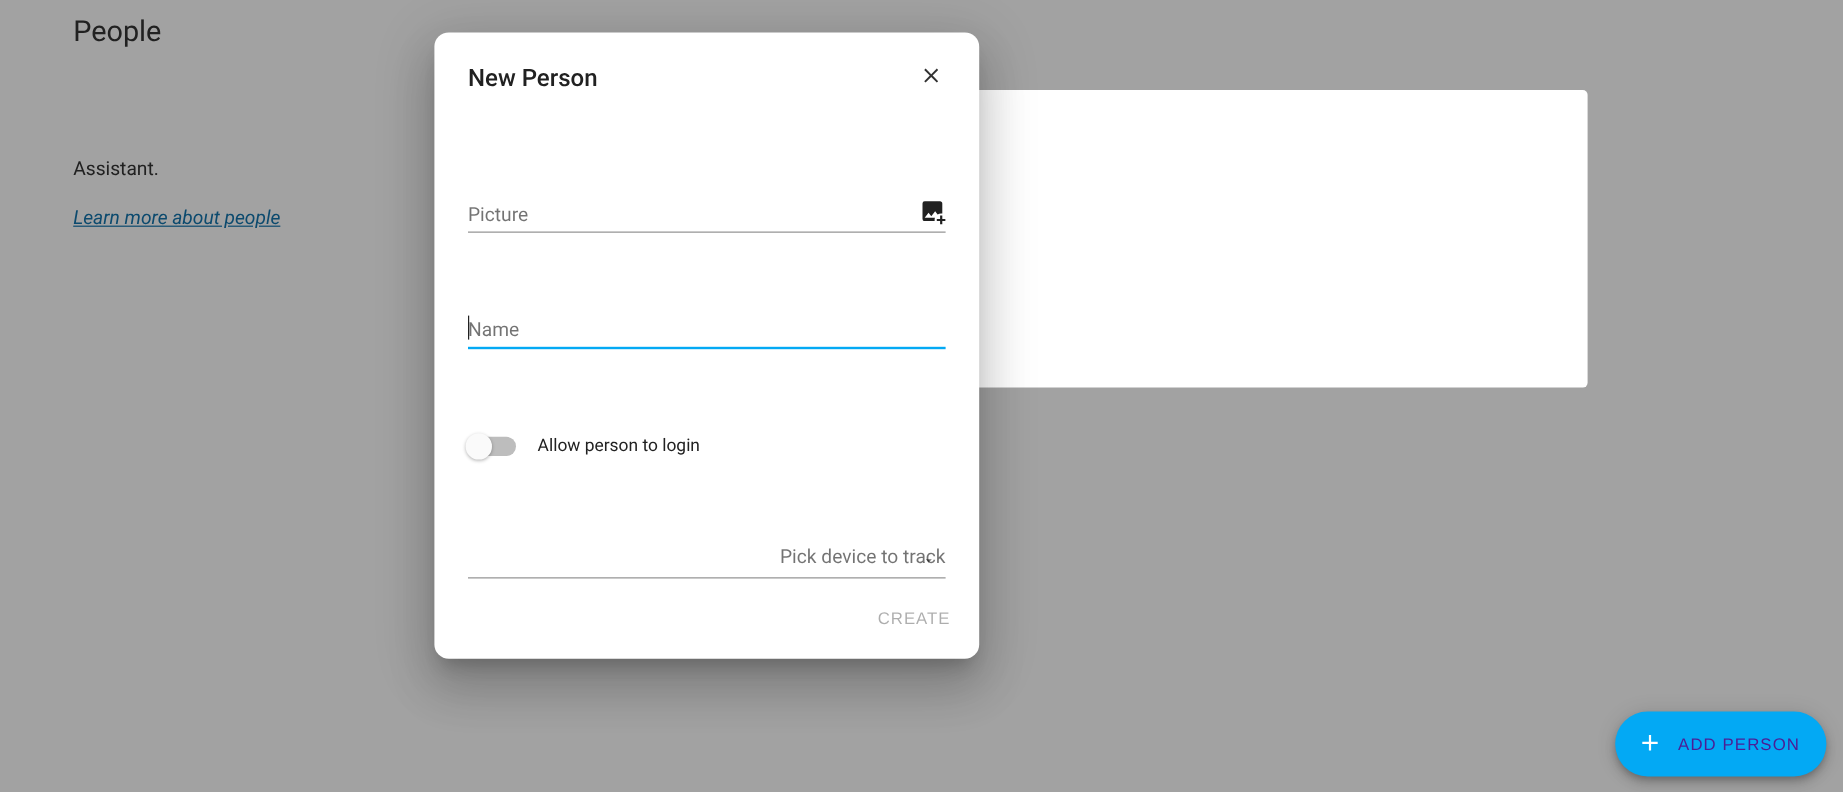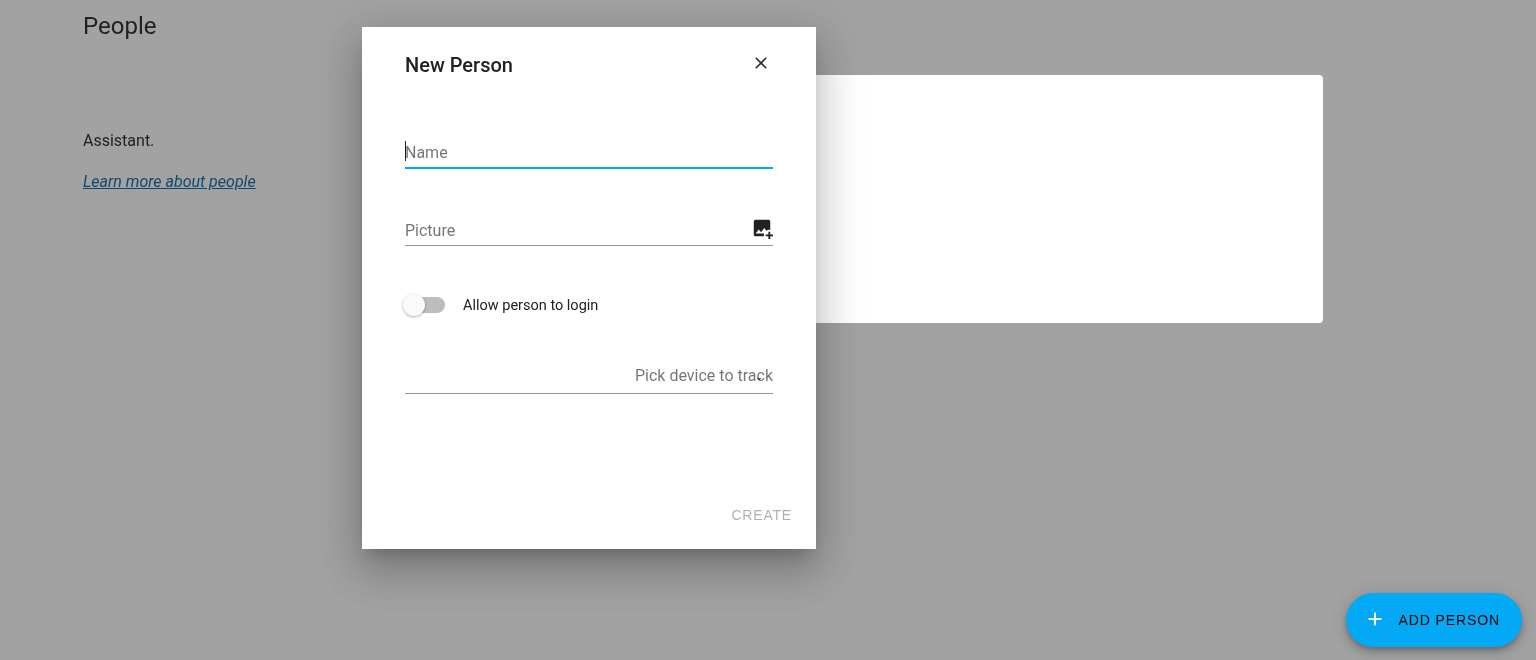--- a/index.html
+++ b/index.html
@@ -7,21 +7,21 @@
       font-family: Roboto, -apple-system, BlinkMacSystemFont, "Segoe UI", Helvetica, Arial, sans-serif;
       background: #a2a2a2;
       width: 1536px;
       height: 660px;
       position: relative;
       overflow: hidden;
       color: #212121;
     }
 
     .page {
-      padding-left: 83px;
+      padding-left: 61px;
       padding-top: 12px;
     }
     .page-title {
       font-size: 24px;
       font-weight: 400;
       margin-bottom: 60px;
       color: #212121;
     }
     .page-desc {
       font-size: 16px;
@@ -62,27 +62,28 @@
       position: absolute;
       inset: 0;
     }
     .dialog {
       position: absolute;
       left: 362px;
       top: 27px;
       width: 454px;
       height: 522px;
       background: #fff;
-      border-radius: 0;
+      border-radius: 12px;
       box-shadow: 0 11px 15px -7px rgba(0,0,0,.2),
                   0 24px 38px 3px rgba(0,0,0,.14),
                   0 9px 46px 8px rgba(0,0,0,.12);
       display: flex;
       flex-direction: column;
-      padding: 0 43px;
+      padding: 0 28px;
+      gap: 22px;
     }
     .dialog-header {
       display: flex;
       align-items: center;
       justify-content: space-between;
       padding-top: 26px;
       padding-bottom: 26px;
     }
     .dialog-title {
       font-size: 20px;
@@ -136,21 +137,21 @@
     .field .trailing-icon {
       position: absolute;
       right: 0;
       top: 2px;
       cursor: pointer;
     }
     .trailing-icon svg { width: 22px; height: 22px; fill: #212121; }
 
     .switch-row {
       display: flex;
-      align-items: flex-start;
+      align-items: flex-end;
       margin-top: 42px;
       gap: 18px;
     }
     .switch {
       position: relative;
       width: 40px;
       height: 16px;
       background: #bdbdbd;
       border-radius: 10px;
       cursor: pointer;
@@ -210,21 +211,21 @@
       color: rgba(0,0,0,.32);
       cursor: default;
       padding: 8px 4px;
     }
 
     .fab {
       position: absolute;
       right: 14px;
       bottom: 13px;
       background: #03a9f4;
-      color: #000000;
+      color: #4c1d95;
       border: none;
       border-radius: 28px;
       height: 54px;
       padding: 0 22px 0 18px;
       display: flex;
       align-items: center;
       gap: 12px;
       font-size: 14px;
       font-weight: 500;
       letter-spacing: 0.9px;
@@ -257,38 +258,38 @@
     <div class="dialog-title">New Person</div>
     <div class="close-btn">
       <span>
         <svg viewBox="0 0 24 24">
             <path d="M19,6.41L17.59,5L12,10.59L6.41,5L5,6.41L10.59,12L5,17.59L6.41,19L12,13.41L17.59,19L19,17.59L13.41,12L19,6.41Z"></path>
           </svg>
       </span>
     </div>
   </div>
 
-  <div class="field focused">
-    <span class="caret"></span>
-    <label class="field-label">Name</label>
-    <input class="field-input" type="text" style="">
-  </div>
-
   <div class="field" style="margin-top:38px;">
     <label class="field-label">Picture</label>
     <input class="field-input" type="text" style="border-bottom: 1px solid rgba(0, 0, 0, 0.42);">
     <span class="trailing-icon">
       <span>
         <svg viewBox="0 0 24 24">
             <path d="M5,3A2,2 0 0,0 3,5V19A2,2 0 0,0 5,21H14.09C14.03,20.67 14,20.34 14,20C14,19.32 14.12,18.64 14.35,18H5L8.5,13.5L11,16.5L14.5,12L16.73,14.97C17.7,14.34 18.84,14 20,14C20.34,14 20.67,14.03 21,14.09V5C21,3.89 20.1,3 19,3H5M19,16V19H16V21H19V24H21V21H24V19H21V16H19Z"></path>
           </svg>
       </span>
     </span>
   </div>
 
+  <div class="field focused">
+    <span class="caret"></span>
+    <label class="field-label">Name</label>
+    <input class="field-input" type="text" style="">
+  </div>
+
   <div class="switch-row">
     <div class="switch">
       <div class="switch-thumb"></div>
     </div>
     <span class="switch-label">Allow person to login</span>
   </div>
 
 
   <div class="select-field">
     <span class="select-placeholder">Pick device to track</span>

